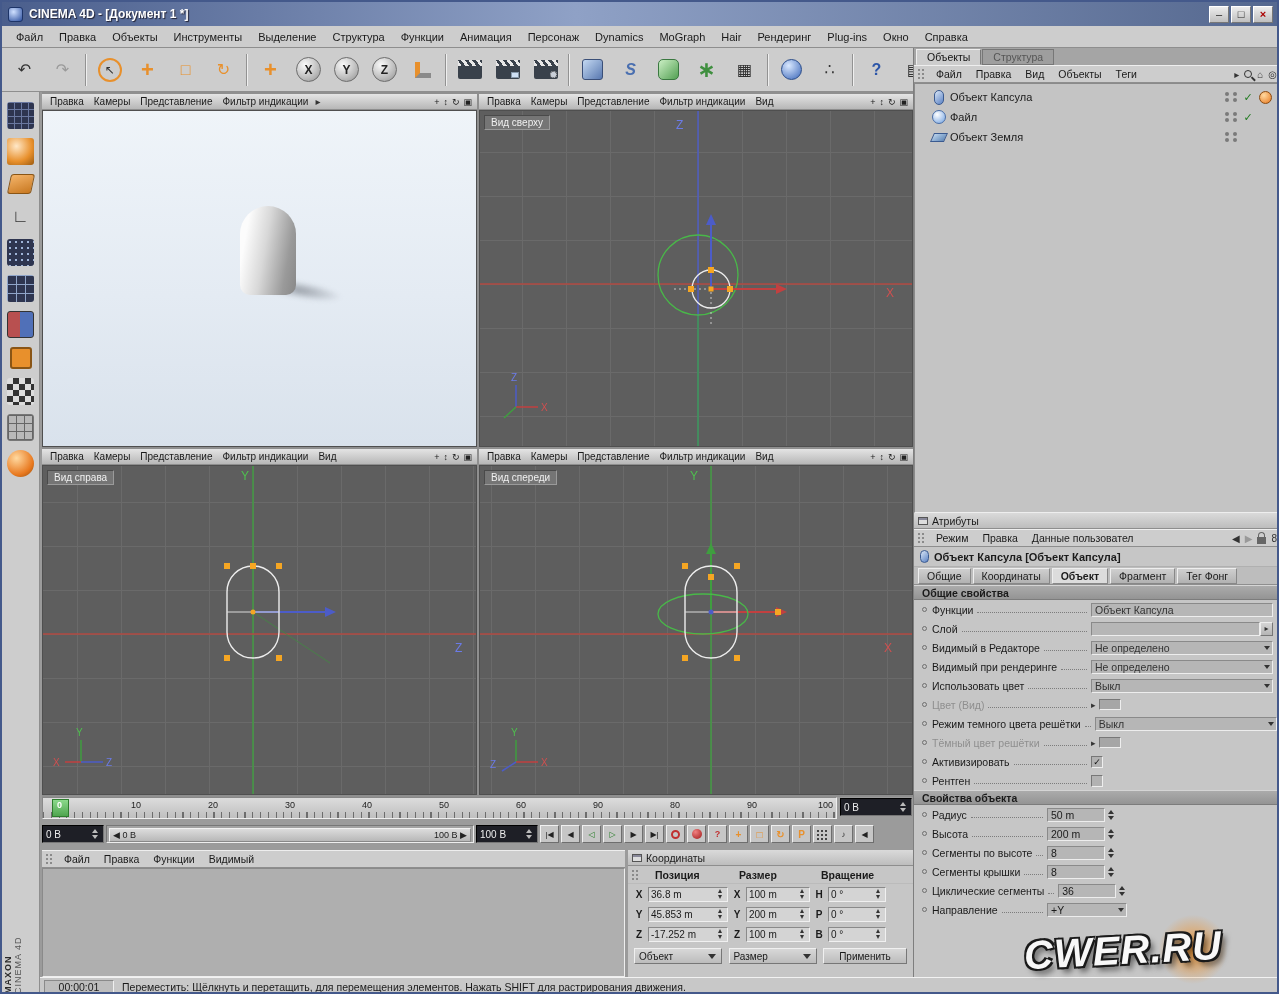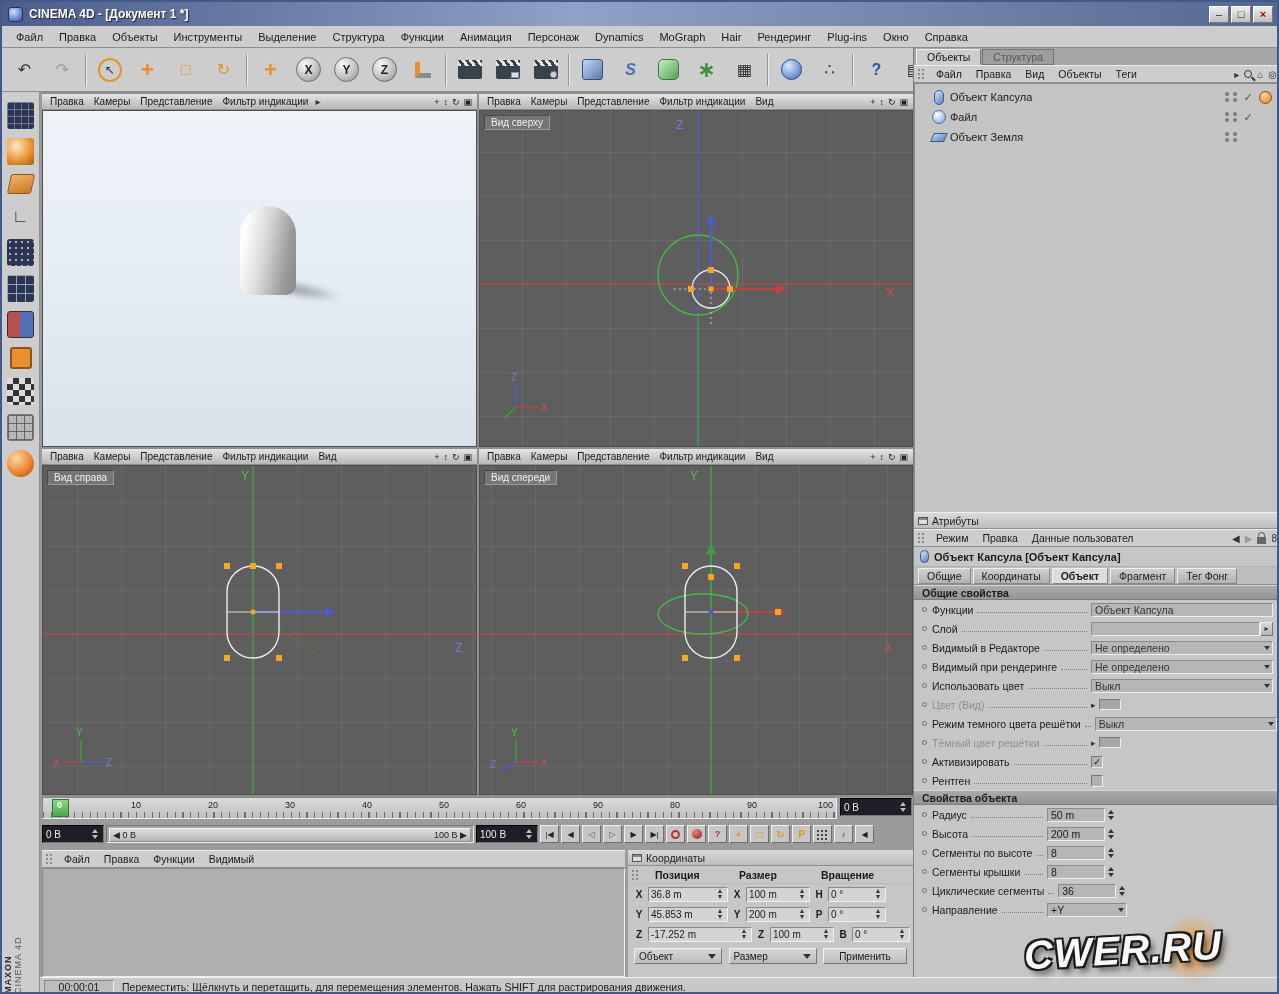--- a/index.html
+++ b/index.html
@@ -649,21 +649,21 @@
       <span class="cfield" style="width:58px">
           <span class="val">0 °</span>
           <span class="spin">
             <i class="up"></i>
             <i class="dn"></i>
           </span>
         </span>
     </div>
     <div class="co-row">
       <span class="axl">Z</span>
-      <span class="cfield" style="width:104px">
+      <span class="cfield" style="width:80px">
           <span class="val">-17.252 m</span>
           <span class="spin">
             <i class="up"></i>
             <i class="dn"></i>
           </span>
         </span>
       <span class="axl">Z</span>
       <span class="cfield" style="width:64px">
           <span class="val">100 m</span>
           <span class="spin">

